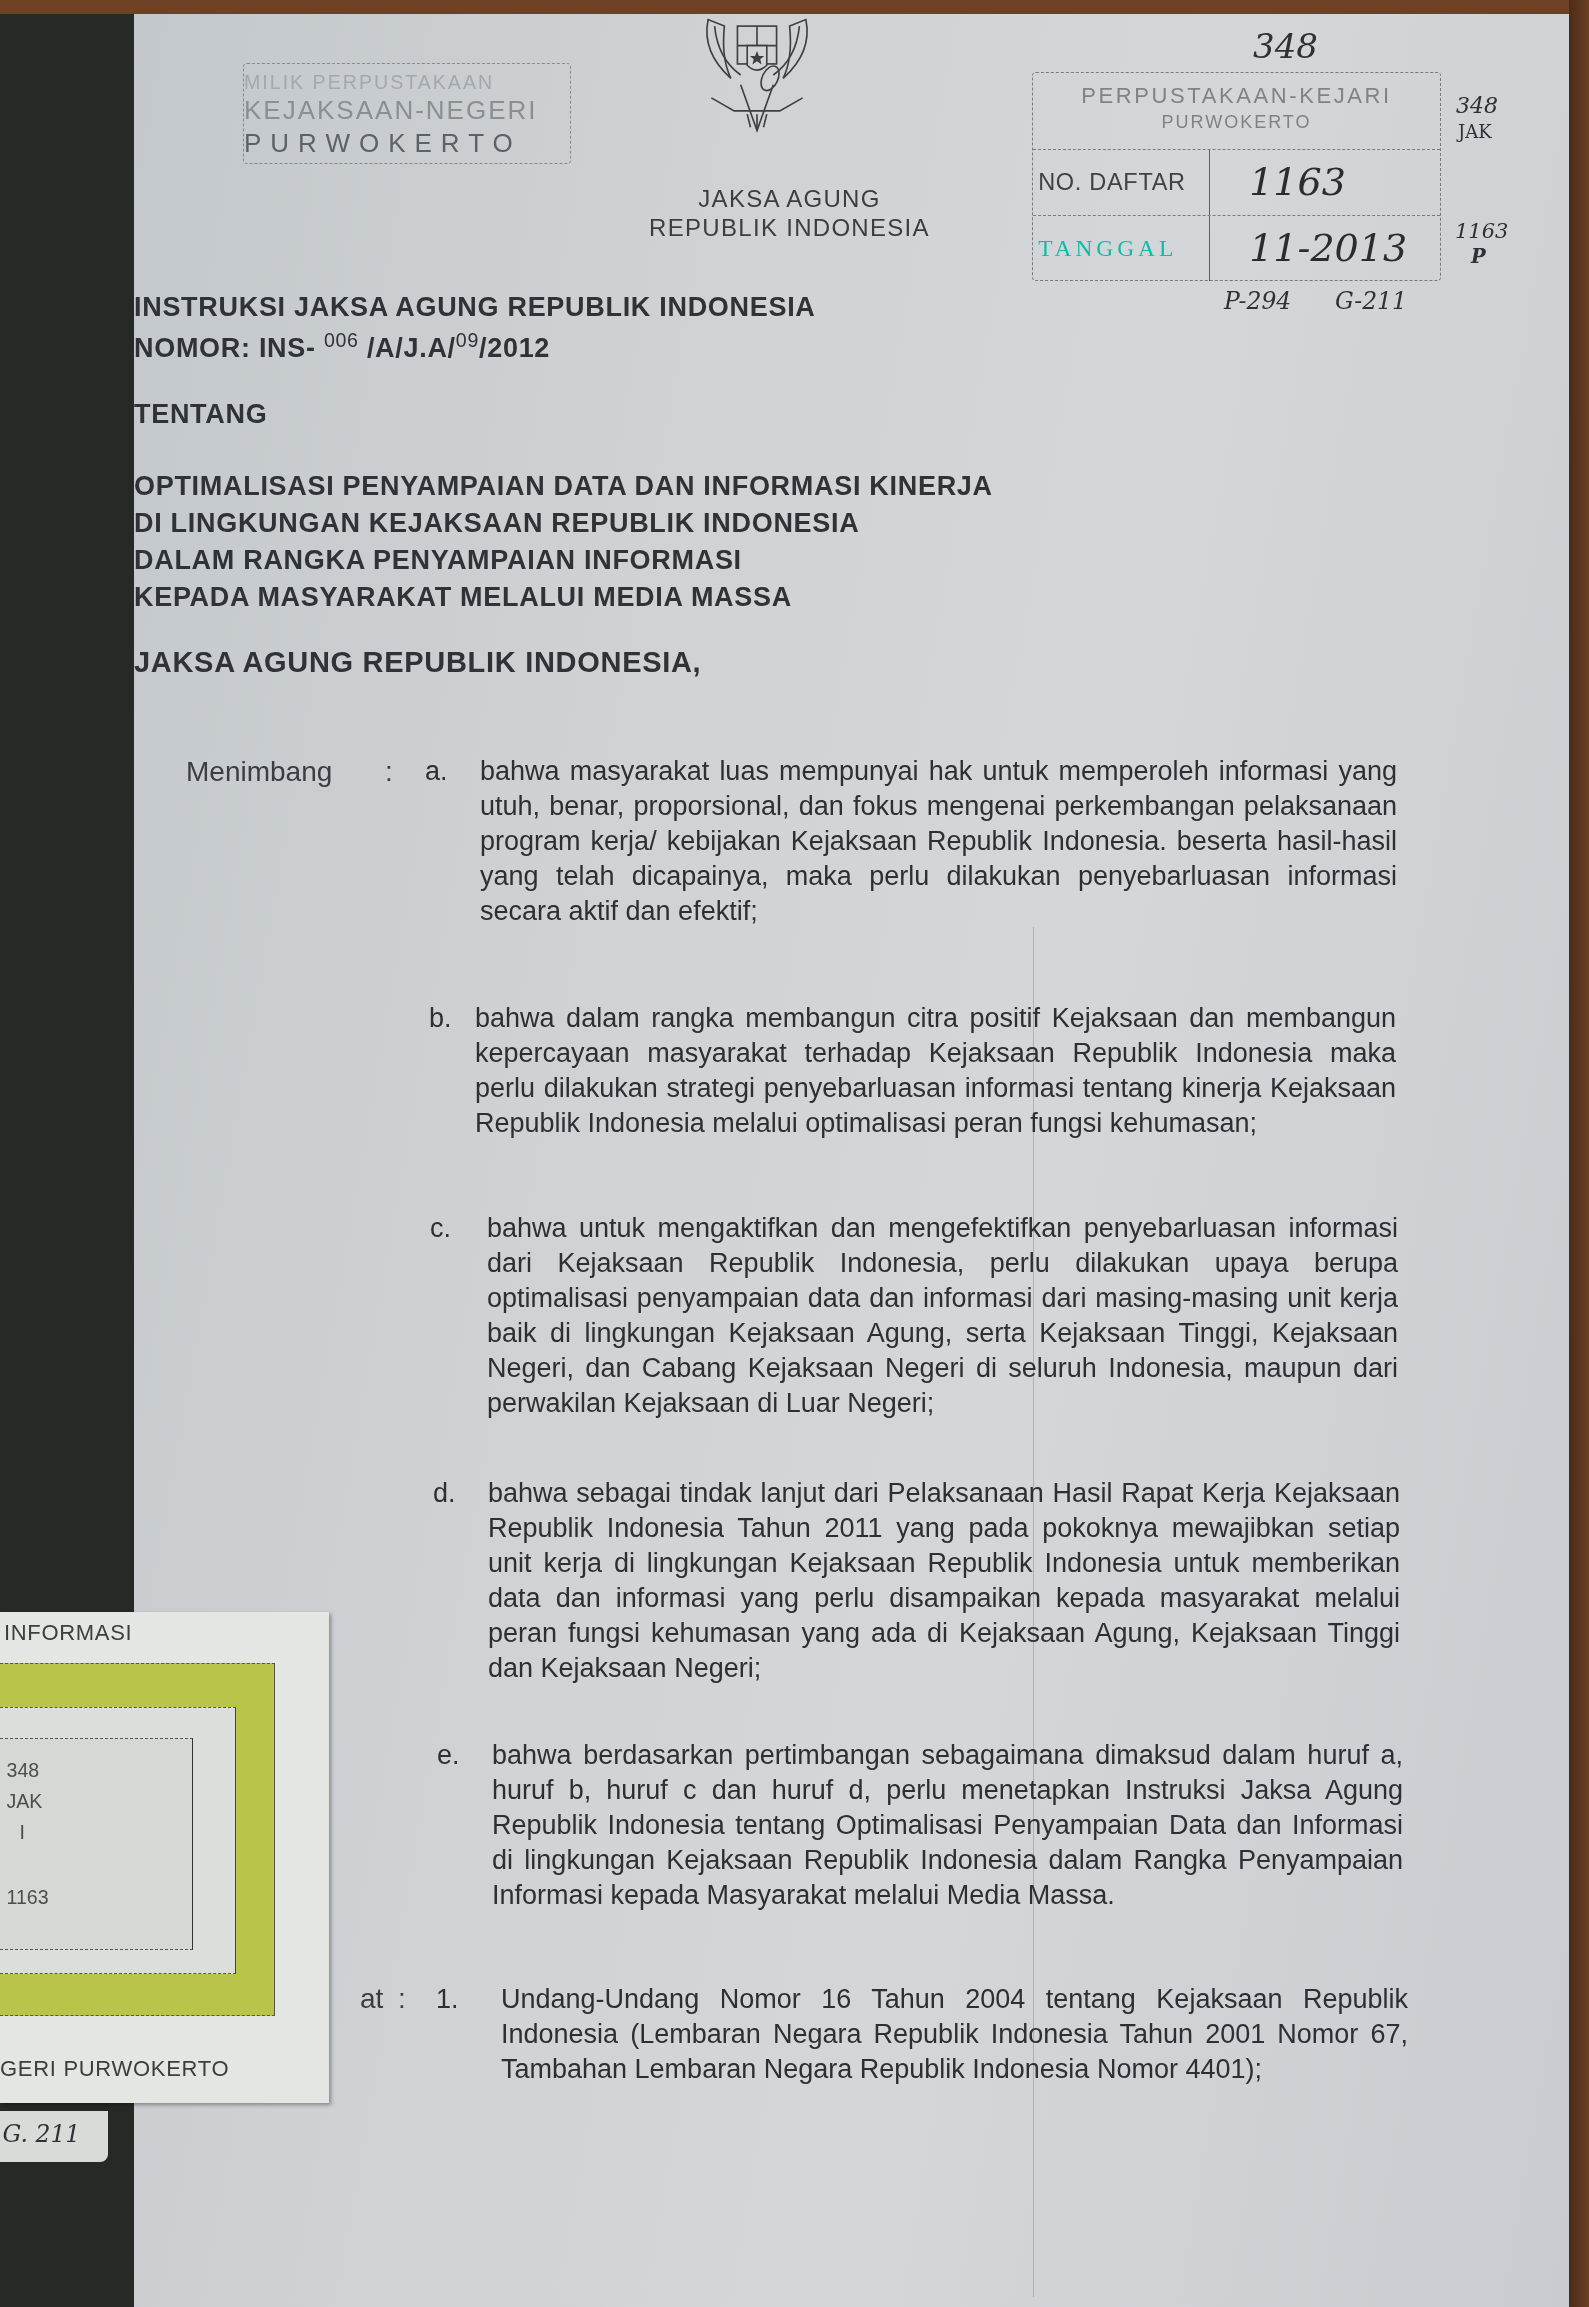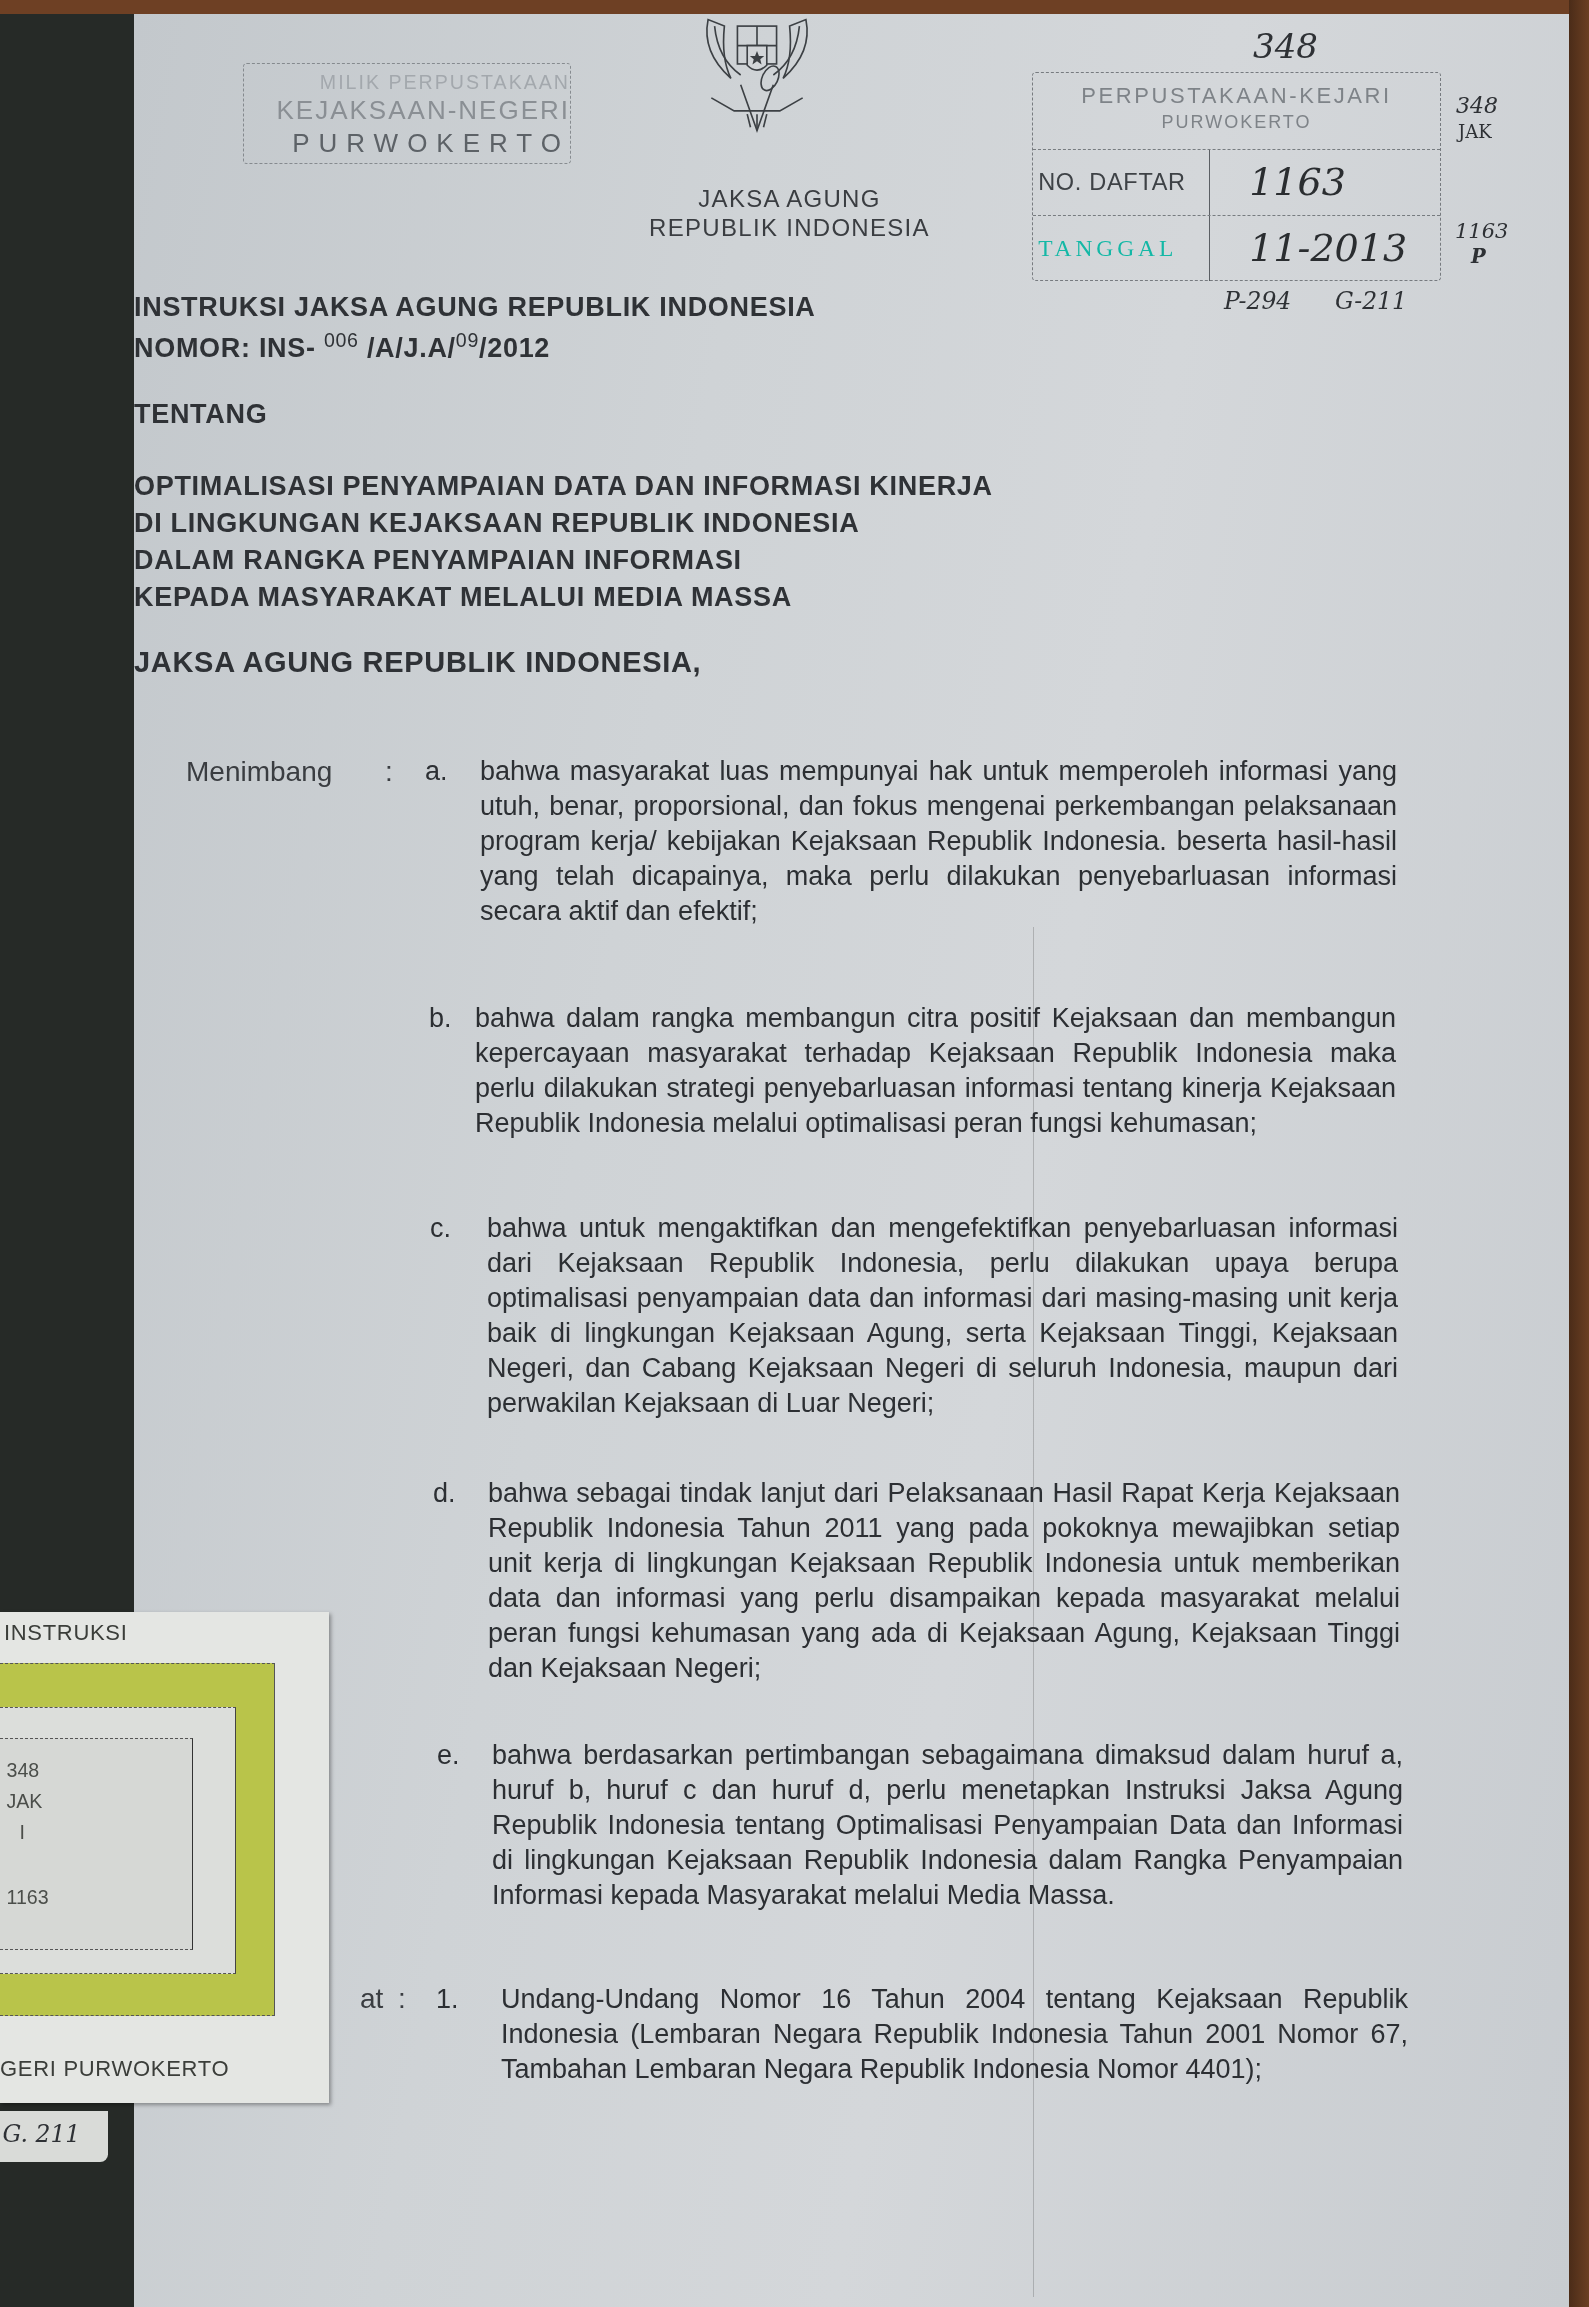--- a/index.html
+++ b/index.html
@@ -15,21 +15,21 @@
       position: absolute; left: 134px; top: 14.4px; width: 1435px; height: 2293px;
       background: linear-gradient(100deg, #c3c8cc 0%, #cfd3d6 35%, #d4d7da 60%, #c8ccd0 100%);
       color: #2b2e31;
     }
     .fold { position: absolute; left: 899px; top: 913px; width: 1.3px; height: 1370px; background: rgba(60,60,60,0.25); }
 
     
     .stamp-tl {
       position: absolute; left: 243px; top: 63px; width: 326px; height: 99px;
       border: 1.3px dashed rgba(90,95,100,0.6); border-radius: 3.9px;
-      color: #8a8f94; text-align: right; letter-spacing: 2px;
+      color: #8a8f94; text-align: left; letter-spacing: 2px;
     }
     .stamp-tl .l1 { font-size: 19.6px; margin-top: 6.5px; color: #a3a8ad; }
     .stamp-tl .l2 { font-size: 26px; margin-top: 1px; }
     .stamp-tl .l3 { font-size: 26px; letter-spacing: 9px; margin-top: 2.6px; color: #5d6267; }
 
     
     .emblem { position: absolute; left: 695px; top: 0px; width: 124px; height: 137px; }
 
     .agency { position: absolute; left: 620px; top: 184px; width: 339px; text-align: center; font-size: 24px; line-height: 29px; letter-spacing: 1.3px; color: #3a3d41; }
 
@@ -180,21 +180,21 @@
 </div>
 
 <div class="colon" style="left:336px;top:1983px;margin-left:24px;">at</div>
 <div class="colon" style="left:398px;top:1983px;">:</div>
 <div class="item" style="left:501px;top:1982px;width:907px;">
   <span class="letter" style="left:-65px;">1.</span>
   <span class="text">Undang-Undang Nomor 16 Tahun 2004 tentang Kejaksaan Republik Indonesia (Lembaran Negara Republik Indonesia Tahun 2001 Nomor 67, Tambahan Lembaran Negara Republik Indonesia Nomor 4401);</span>
 </div>
 
 <div class="sticker">
-  <div class="s-head">INSTRUKSI</div>
+  <div class="s-head">INFORMASI</div>
   <div class="frame-outer">
     <div class="frame-mid">
       <div class="frame-inner">
         <div class="cn" style="top:19.6px;">348</div>
         <div class="cn" style="top:51px;">JAK</div>
         <div class="cn" style="top:82px;left:19.6px;">I</div>
         <div class="cn" style="top:147px;">1163</div>
       </div>
     </div>
   </div>

